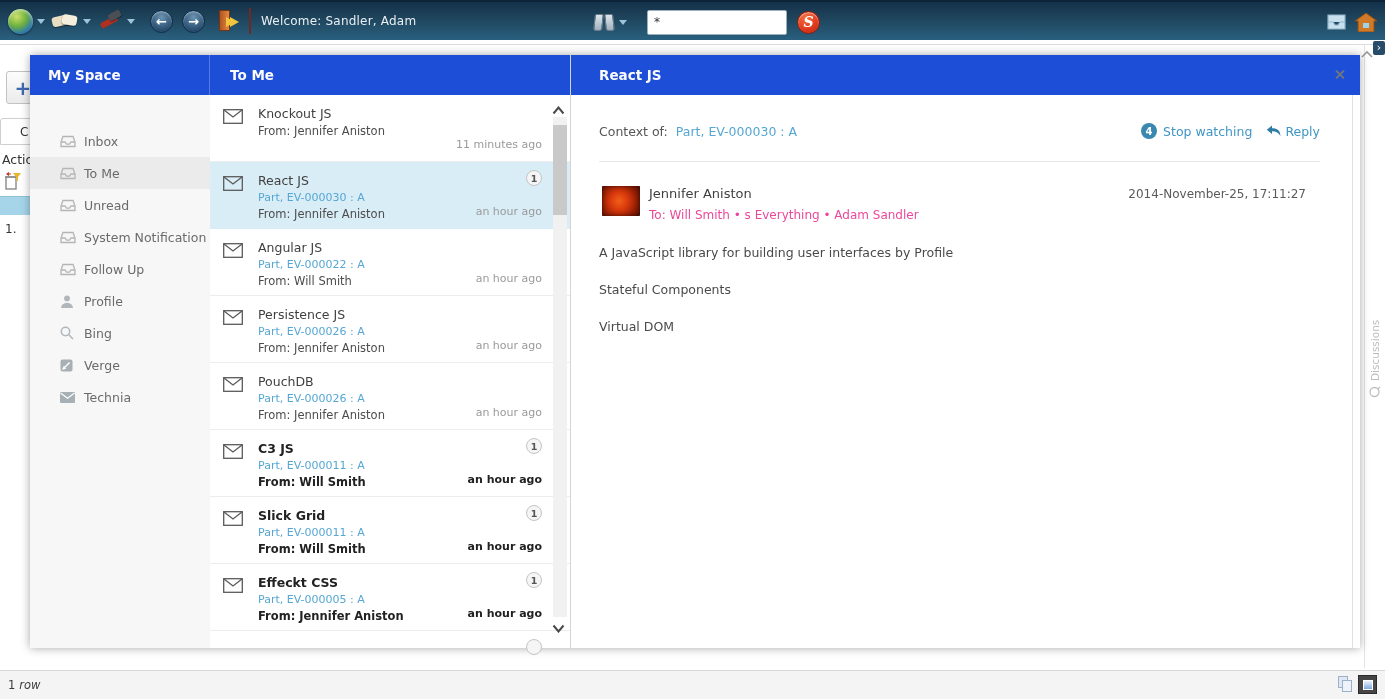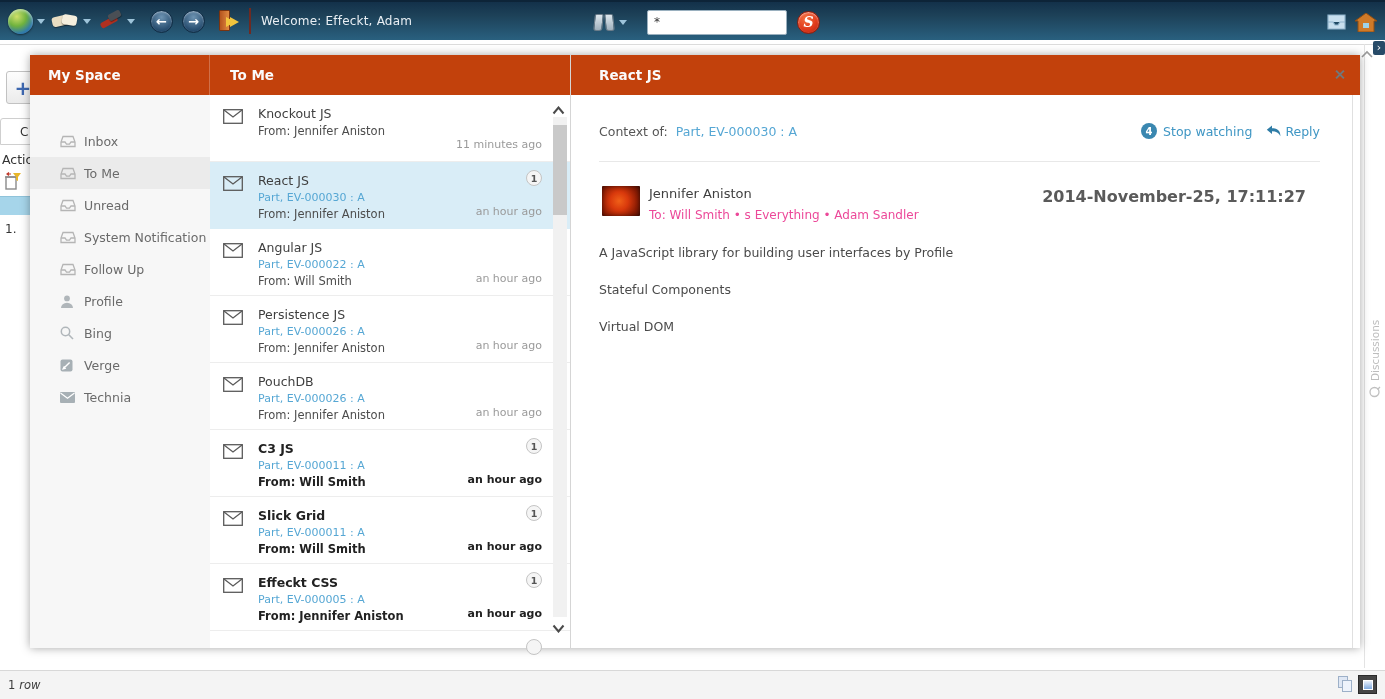--- a/index.html
+++ b/index.html
@@ -71,21 +71,21 @@
   .page-chev-up { position:absolute; left:1361px; top:43px; z-index:2; cursor:pointer; }
   .page-next-btn { position:absolute; left:1373px; top:41px; width:12px; height:14px; background:#274b68;
     border-radius:2px; color:#fff; font-size:11px; line-height:13px; text-align:center; z-index:2; cursor:pointer; }
   .discussions { position:absolute; left:1366px; top:278px; width:18px; height:120px; z-index:1; }
   .disc-inner { width:120px; height:18px; transform:rotate(-90deg) translateX(-120px); transform-origin:0 0;
     display:flex; align-items:center; gap:5px; color:#bdbdbd; font-size:10.5px; white-space:nowrap; }
 
   
   .overlay { position:absolute; left:30px; top:55px; width:1330px; height:593px; z-index:20;
     background:#fff; box-shadow:0 0 9px rgba(0,0,0,.35); }
-  .panel-header { height:40px; background:#c2410c; color:#fbfbfb; font-size:13.5px; font-weight:bold;
+  .panel-header { height:40px; background:#1d4ed8; color:#fbfbfb; font-size:13.5px; font-weight:bold;
     line-height:40px; }
 
   
   .sidebar { position:absolute; left:0; top:0; width:180px; height:593px; background:#f7f7f7; }
   .sidebar .panel-header { padding-left:18px; border-right:1px solid rgba(255,255,255,.25); }
   .nav { padding-top:30px; }
   .nav-item { height:32px; display:flex; align-items:center; padding-left:30px; cursor:pointer;
     color:#6a6a6a; font-size:12.5px; }
   .nav-item.selected { background:#ebebeb; }
   .nav-icon { width:24px; display:inline-flex; align-items:center; }
@@ -138,21 +138,21 @@
   .watch-badge { width:16px; height:16px; border-radius:50%; background:#3a87b0; color:#fff; font-size:10px;
     font-weight:bold; display:flex; align-items:center; justify-content:center; margin-right:6px; }
   .action-link { color:#3f96c4; font-size:12.5px; cursor:pointer; text-decoration:none; }
   .reply-ic { margin:2px 4px 0 14px; }
   .ctx-divider { border-bottom:1px solid #e8e8e8; margin-top:20px; }
   .message-head { position:relative; margin-top:22px; padding-left:50px; min-height:34px; }
   .avatar { position:absolute; left:3px; top:2px; width:38px; height:30px; border-radius:1px;
     background:radial-gradient(circle at 45% 50%, #f06018 0%, #d9390c 35%, #8e1d04 70%, #4f0e02 100%);
     box-shadow:inset 0 0 4px rgba(0,0,0,.5); }
   .author { font-size:13px; color:#3f3f3f; padding-top:2px; }
-  .timestamp { position:absolute; right:14px; top:3px; font-size:16px; color:#5a5a5a;font-weight:bold; }
+  .timestamp { position:absolute; right:14px; top:3px; font-size:12px; color:#5a5a5a; }
   .to-line { margin-top:7px; font-size:12px; color:#ec4899; }
   .paragraphs { margin-top:12px; }
   .msg-para { margin:24px 0 0 0; font-size:12.5px; line-height:13px; color:#4a4a4a; }
 
   
   .statusbar { position:absolute; left:0; top:670px; width:1385px; height:29px; background:#f4f4f4;
     border-top:1px solid #d8d8d8; z-index:30; }
   .rowcount { position:absolute; left:8px; top:0; line-height:28px; font-size:11.5px; color:#3c3c3c; }
   .rowcount .unit { font-style:italic; margin-left:4px; }
   .sb-icons { position:absolute; right:8px; top:4px; display:flex; align-items:center; gap:5px; }
@@ -187,21 +187,21 @@
         </span>
     </span>
     <span class="caret"></span>
     <span class="navcircle">←</span>
     <span class="navcircle">→</span>
     <span class="door">
       <span class="panel"></span>
       <span class="arrow"></span>
     </span>
     <span class="tb-divider"></span>
-    <span class="welcome">Welcome: Effeckt, Adam</span>
+    <span class="welcome">Welcome: Sandler, Adam</span>
   </div>
   <div class="tb-center">
     <span class="tb-ic">
       <span class="binocs">
           <span class="b b1"></span>
           <span class="b b2"></span>
         </span>
     </span>
     <span class="caret"></span>
     <input class="search-input" type="text" value="*" style="">

